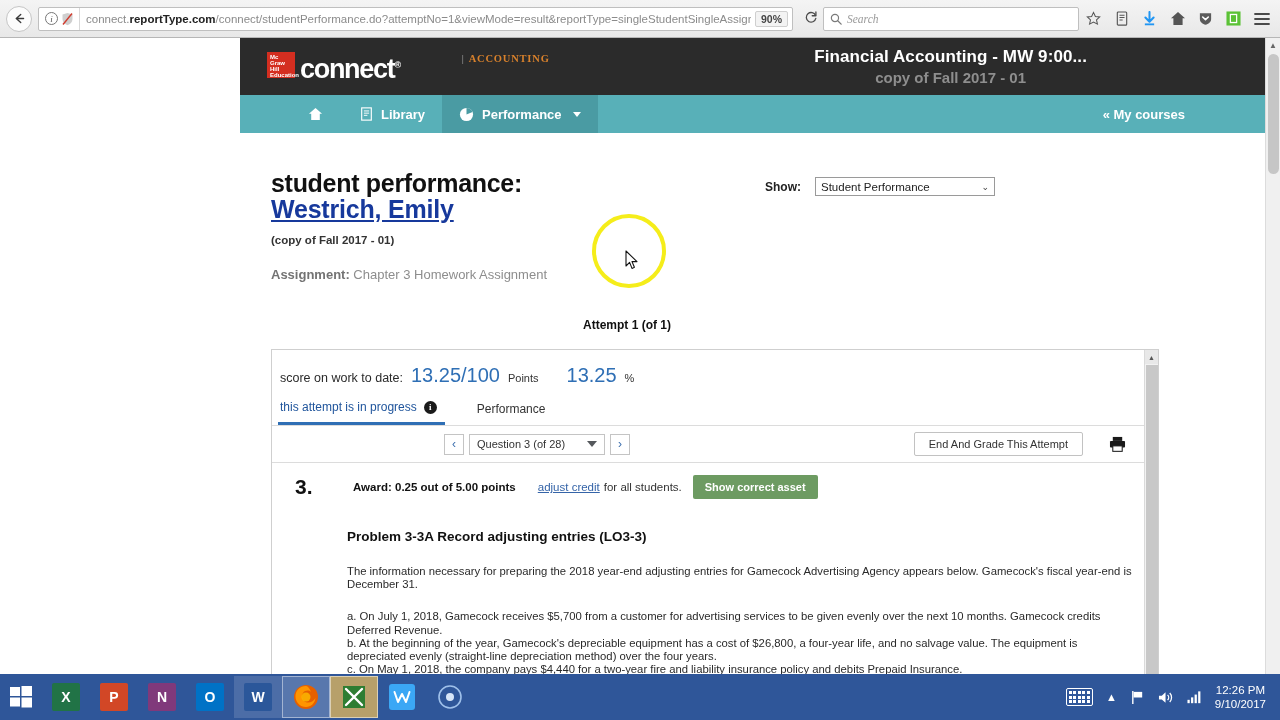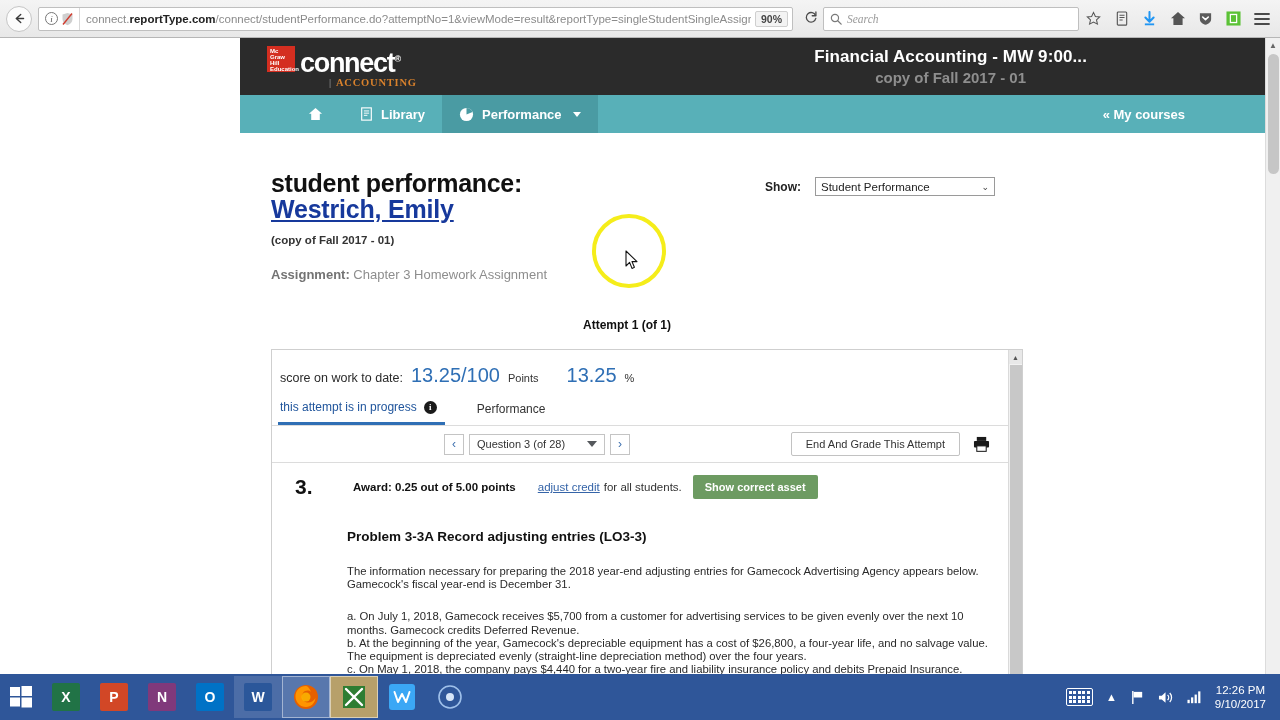--- a/index.html
+++ b/index.html
@@ -72,21 +72,21 @@
   .page-scrollbar .thumb {
     position: absolute; top: 16px; left: 2px; width: 11px; height: 120px;
     background: #c6c6c6; border-radius: 6px;
   }
 
   
   .connect-header {
     position: absolute; left: 240px; top: 0; width: 1025px; height: 57px;
     background: #2b2b2b; display: flex; align-items: center;
   }
-  .logo-wrap { margin-left: 27px; display: flex; flex-direction: column; }
+  .logo-wrap { margin-left: 27px; display: flex; flex-direction: row; }
   .logo-row { display: flex; align-items: flex-start; }
   .mhe-box {
     width: 28px; height: 26px; background: #d42e20; color: #fff;
     font-size: 6px; line-height: 6.2px; font-weight: bold;
     padding: 2px 2px 0 3px; font-family: "Liberation Sans", sans-serif;
   }
   .connect-word {
     color: #fff; font-size: 27px; font-weight: bold; letter-spacing: -1.3px;
     line-height: 26px; margin-left: 5px; font-family: "Liberation Sans", sans-serif;
   }
@@ -141,21 +141,21 @@
 
   
   .cursor-ring {
     position: absolute; left: 352px; top: 81px; width: 74px; height: 74px;
     border: 4px solid #f5ed1a; border-radius: 50%; background: transparent;
   }
   .mouse-cursor { position: absolute; left: 385px; top: 117px; width: 14px; height: 20px; }
 
   
   .panel {
-    position: absolute; left: 31px; top: 216px; width: 752px; height: 357px;
+    position: absolute; left: 31px; top: 216px; width: 888px; height: 357px;
     border: 1px solid #cfcfcf; background: #fff;
   }
   .panel-scroll {
     position: absolute; right: 0; top: 0; width: 14px; height: 355px; background: #f2f2f2;
     border-left: 1px solid #dadada;
   }
   .panel-scroll .arrow { height: 14px; display: flex; align-items: center; justify-content: center; font-size: 7px; color: #555; background: #e8e8e8;}
   .panel-scroll .thumb { position: absolute; top: 15px; left: 1px; width: 12px; height: 340px; background: #c8c8c8; }
 
   .score-row { display: flex; align-items: baseline; padding: 14px 0 0 8px; gap: 8px; }
@@ -186,21 +186,21 @@
     width: 20px; height: 21px; border: 1px solid #c4c4c4; background: #fff;
     color: #3c6fae; font-size: 12px; display: flex; align-items: center; justify-content: center;
   }
   .qsel {
     width: 136px; height: 21px; border: 1px solid #c4c4c4; background: #fff;
     display: flex; align-items: center; justify-content: space-between;
     padding: 0 7px; font-size: 11px; color: #333;
   }
   .qsel .tri { width: 0; height: 0; border-left: 5px solid transparent;
     border-right: 5px solid transparent; border-top: 6px solid #55585c; }
-  .qnav-right { margin-left: auto; display: flex; align-items: center; gap: 13px; padding-right: 22px; justify-content: flex-end;}
+  .qnav-right { margin-left: auto; display: flex; align-items: center; gap: 26px; padding-right: 22px; justify-content: flex-end;}
   .endgrade-btn {
     height: 24px; border: 1px solid #c2c2c2; background: #fff; border-radius: 2px;
     font-size: 11px; color: #333; display: flex; align-items: center; padding: 0 14px;
   }
   .printer-icon { width: 17px; height: 16px; }
 
   .award-row { display: flex; align-items: center; padding: 12px 0 0 23px; }
   .qnum { font-size: 21px; font-weight: bold; color: #111; width: 58px; }
   .award-txt { font-size: 11.5px; color: #333; }
   .award-txt b { color: #111; }

